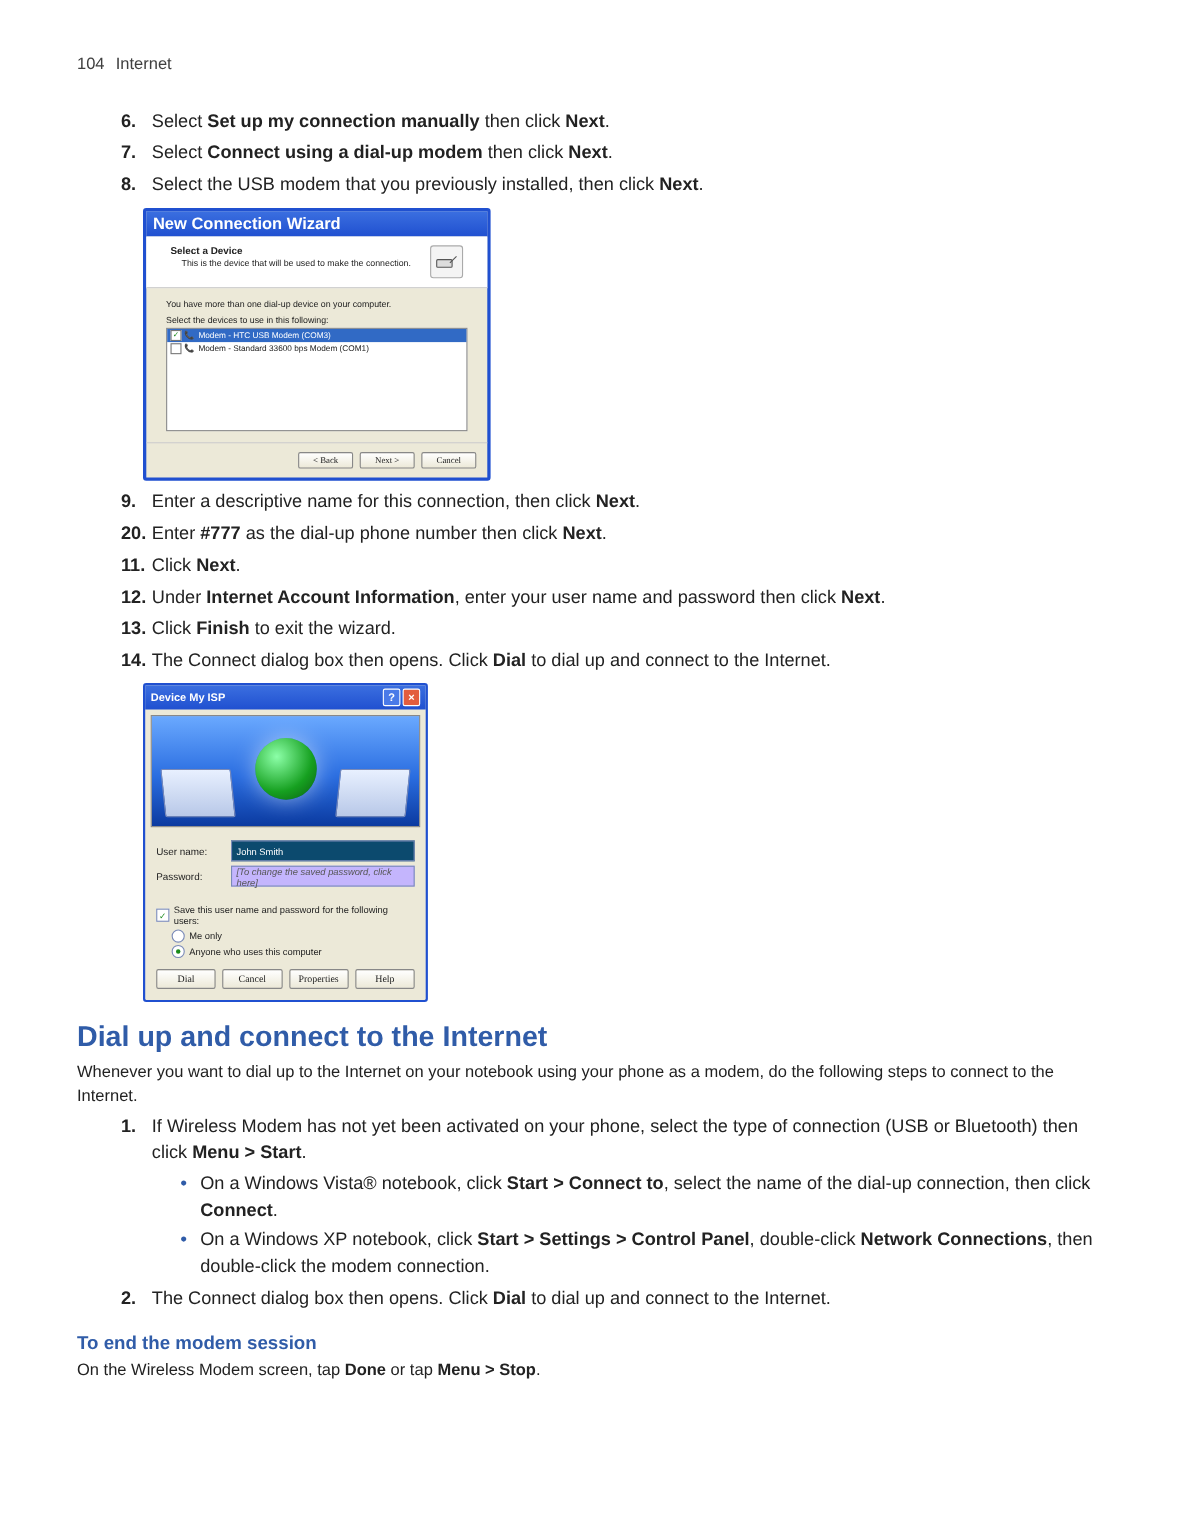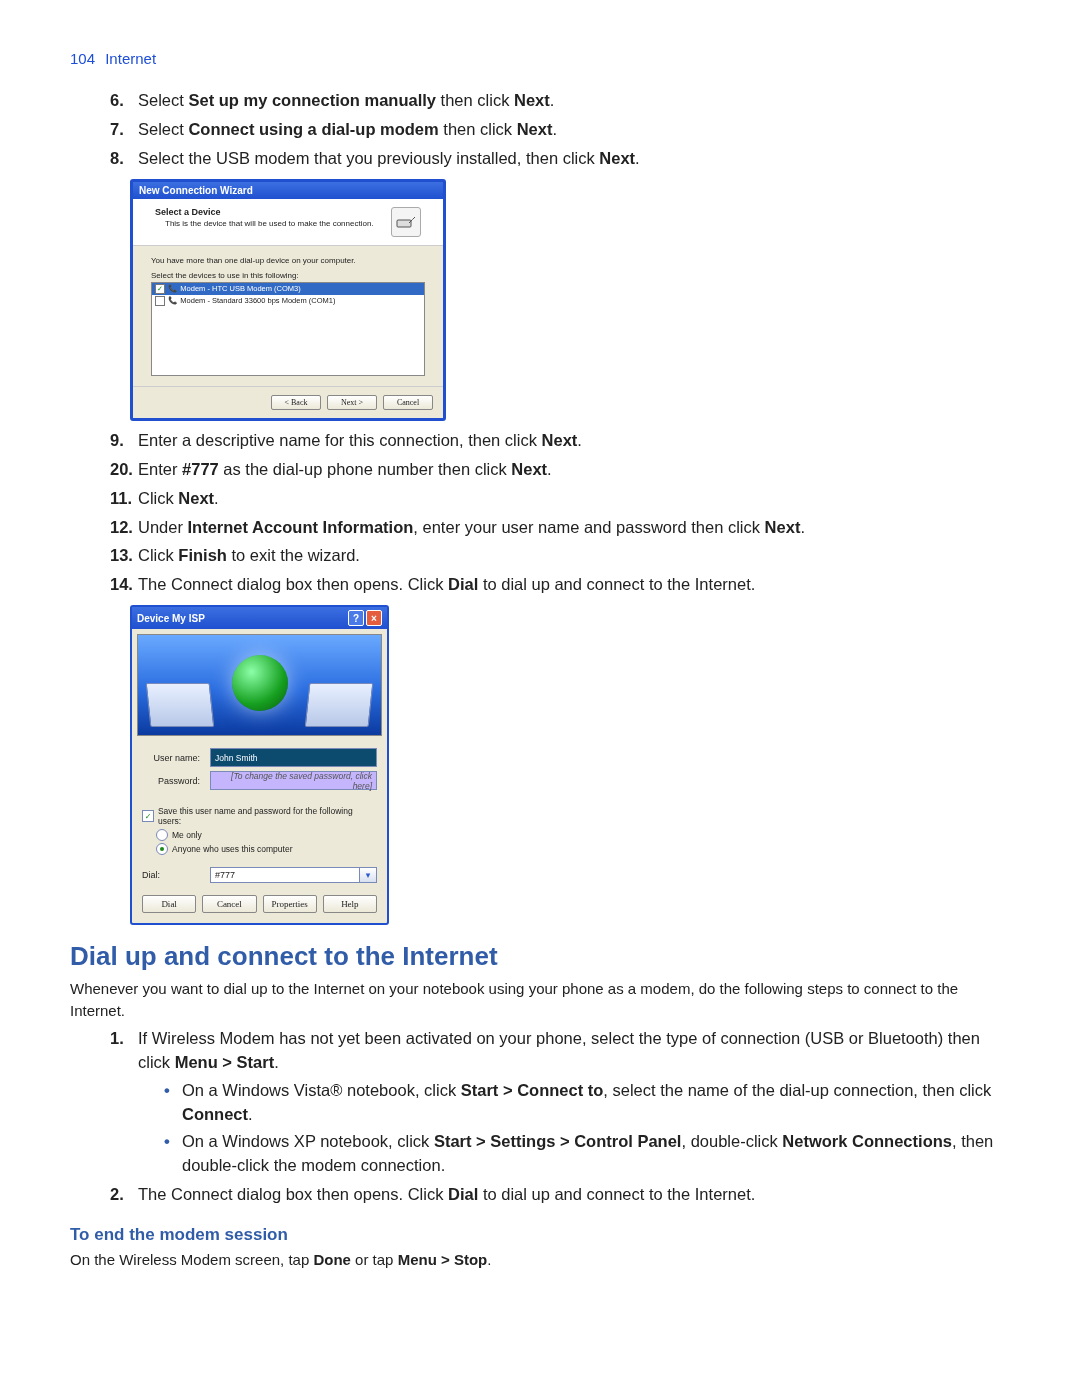--- a/index.html
+++ b/index.html
@@ -7,23 +7,23 @@
     padding: 0;
     background: #fff;
     font-family: "Segoe UI", "Myriad Pro", Arial, sans-serif;
     width: 1080px;
     color: #222;
   }
   .page {
     padding: 50px 70px 50px 70px;
   }
   .header-line {
-    color: #1d4ed8;
+    color: #404040;
     font-size: 15px;
-    margin-bottom: 22px;
+    margin-bottom: 32px;
   }
   .page-num { margin-right: 6px; }
   ol.main-steps {
     list-style: none;
     padding: 0;
     margin: 0 0 0 40px;
   }
   ol.main-steps > li {
     position: relative;
     padding-left: 28px;
@@ -80,21 +80,21 @@
     border: 3px solid #2050D0;
     background: #ECE9D8;
     font-family: Tahoma, Arial, sans-serif;
     margin: 8px 0 8px 60px;
     border-radius: 3px;
   }
   .wizard .titlebar {
     background: linear-gradient(to bottom, #3B6FE0, #2050D0);
     color: #fff;
     font-weight: bold;
-    font-size: 10px;
+    font-size: 15px;
     padding: 3px 6px;
   }
   .wizard .header {
     background: #fff;
     padding: 8px 22px;
     display: flex;
     justify-content: space-between;
     align-items: flex-start;
     border-bottom: 1px solid #ccc;
   }
@@ -216,21 +216,20 @@
     background: linear-gradient(#e8f0ff,#b8c8e8);
     border: 1px solid #7a8ab8;
     border-radius: 2px;
     bottom: 8px;
   }
   .connect .hero .laptop.l1 { left: 10px; transform: skewX(6deg); }
   .connect .hero .laptop.l2 { right: 10px; transform: skewX(-6deg); }
   .connect .form {
     padding: 8px 10px 6px 10px;
     font-size: 9px;
-    text-align: right;
   }
   .connect .form-row {
     display: flex;
     align-items: center;
     gap: 10px;
     margin: 4px 0;
   }
   .connect .form-row .flabel { width: 58px; }
   .connect .form-row .finput {
     flex: 1;
@@ -403,27 +402,20 @@
           <span>Me only</span>
         </div>
         <div class="rrow">
           <span class="radio">
               <span class="dot"></span>
             </span>
           <span>Anyone who uses this computer</span>
         </div>
       </div>
     </div>
-    <div class="dialrow">
-      <span class="dlabel">Dial:</span>
-      <span class="combo">
-        <span class="cinput">#777</span>
-        <span class="cbtn">▾</span>
-      </span>
-    </div>
     <div class="btnrow">
       <div class="xp-btn">Dial</div>
       <div class="xp-btn">Cancel</div>
       <div class="xp-btn">Properties</div>
       <div class="xp-btn">Help</div>
     </div>
   </div>
 
   <div class="section-heading">Dial up and connect to the Internet</div>
   <p class="body">Whenever you want to dial up to the Internet on your notebook using your phone as a modem, do the following steps to connect to the Internet.</p>

